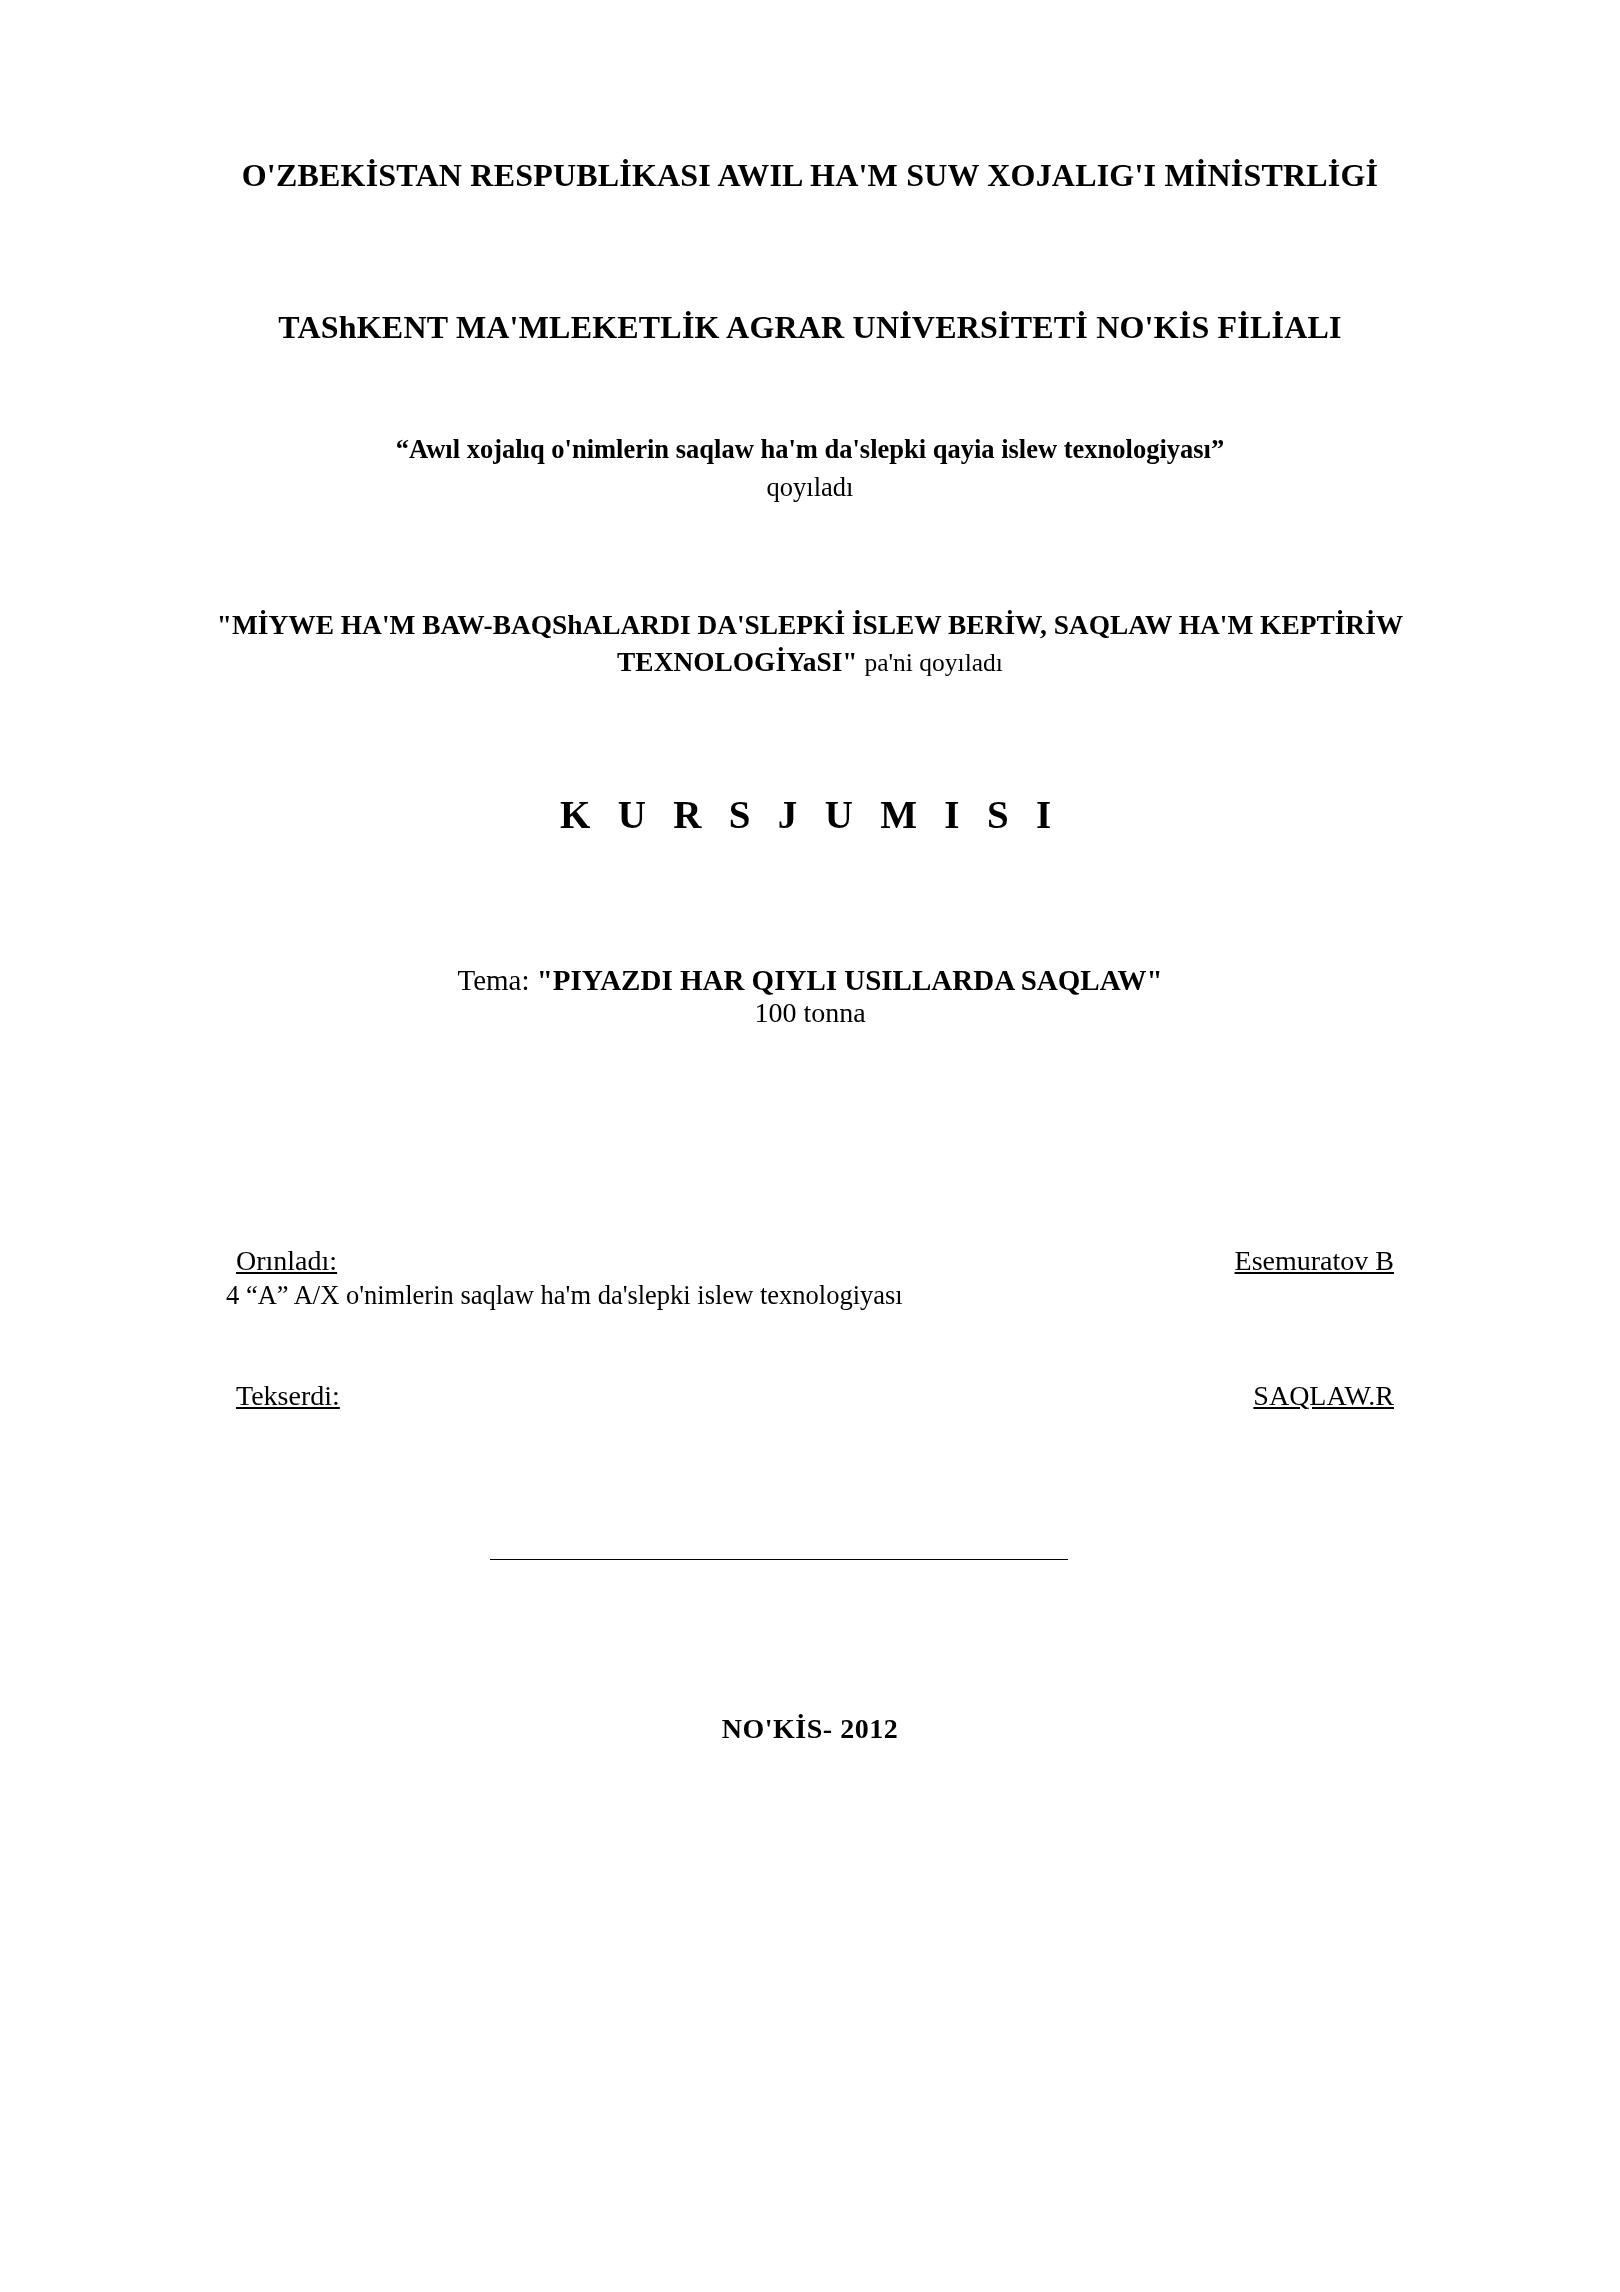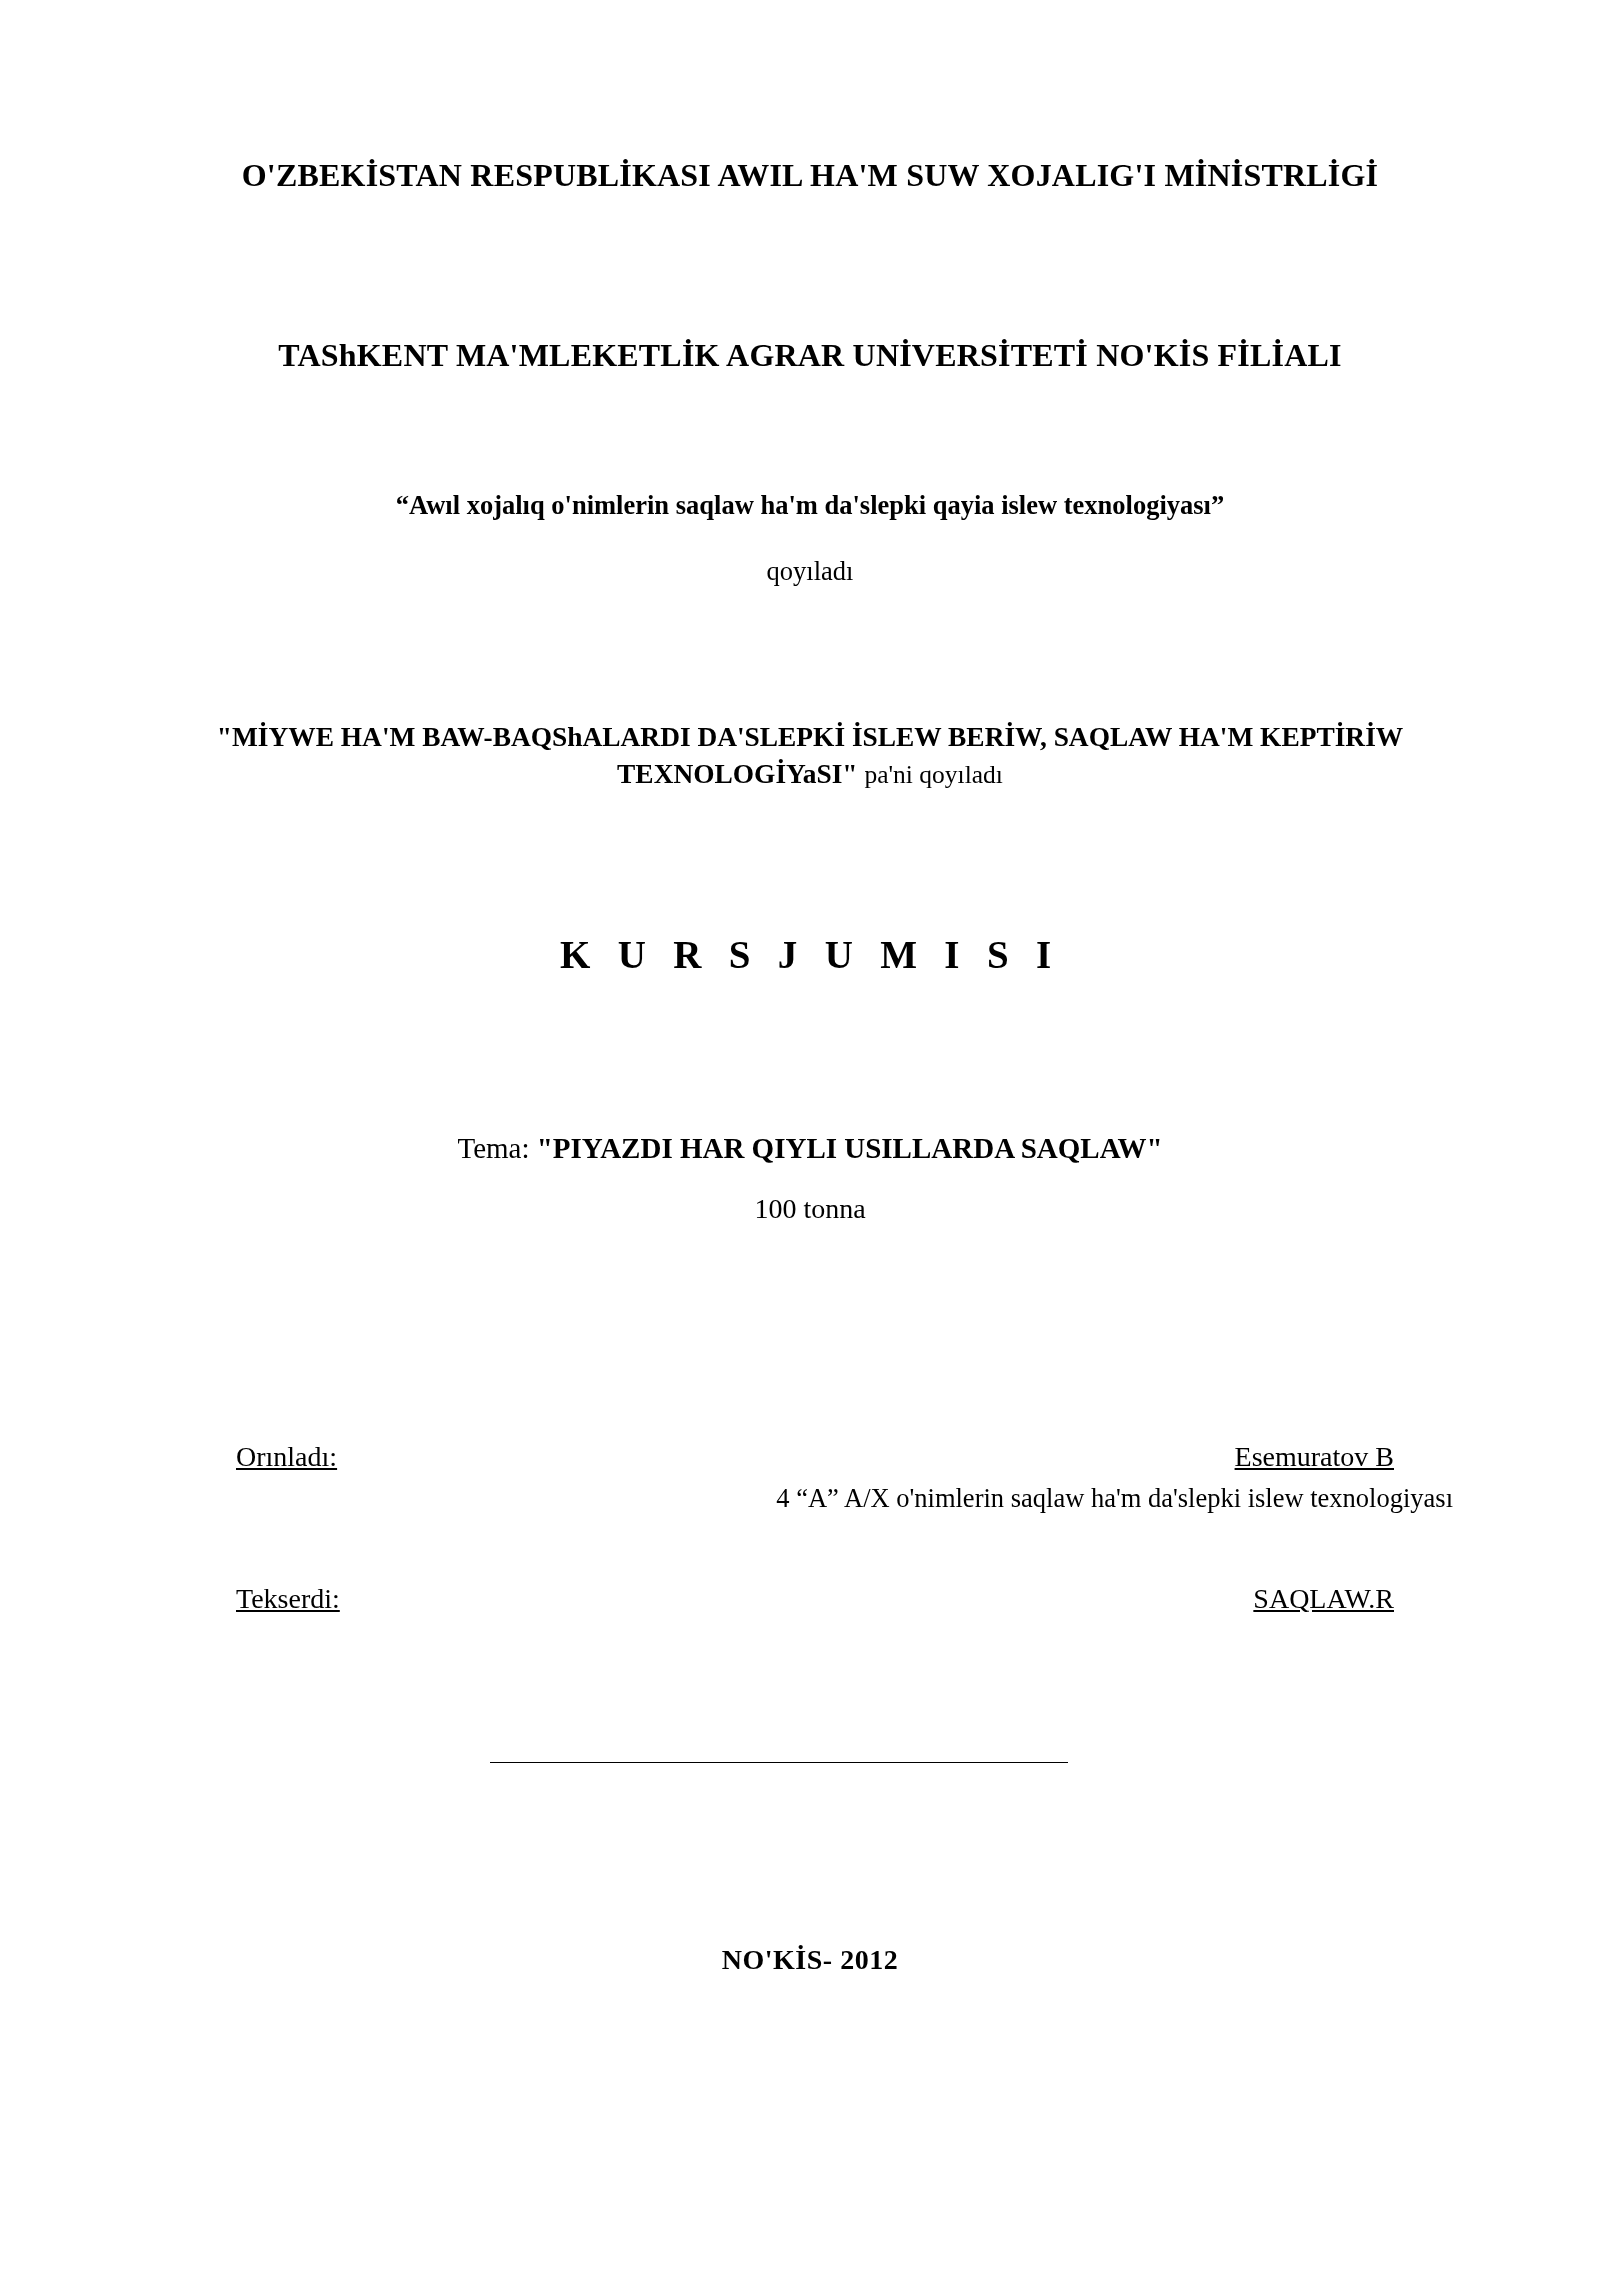--- a/index.html
+++ b/index.html
@@ -15,21 +15,21 @@
     position: relative;
     overflow: hidden;
   }
   .page {
     box-sizing: border-box;
     width: 1620px;
     height: 2078px;
     padding: 137px 167px 59px 167px;
     position: relative;
   }
-  .center { text-align: center; margin-top: 28px; }
+  .center { text-align: center; }
 
   .ministry {
     font-size: 32px;
     font-weight: bold;
     line-height: 1.30;
     letter-spacing: 0.2px;
     margin-top: 17.6px;
   }
   .gap-1 { height: 110px; }
   .university {
@@ -86,23 +86,23 @@
     position: relative;
     display: flex;
     justify-content: space-between;
     align-items: baseline;
     padding: 0 59px 0 69px;
     text-decoration: underline;
   }
   .row .left { white-space: nowrap; }
   .row .right { white-space: nowrap; }
   .student-course {
-    text-align: right;
+    text-align: left;
     font-size: 26.5px;
-    margin-top: 10px;
+    margin-top: 3px;
     padding-left: 59px;
   }
   .gap-7 { height: 69px; }
   .gap-8 { height: 147px; }
 
   .signature-block {
     padding-left: 323px;
     font-size: 23.5px;
   }
   .sig-line {

